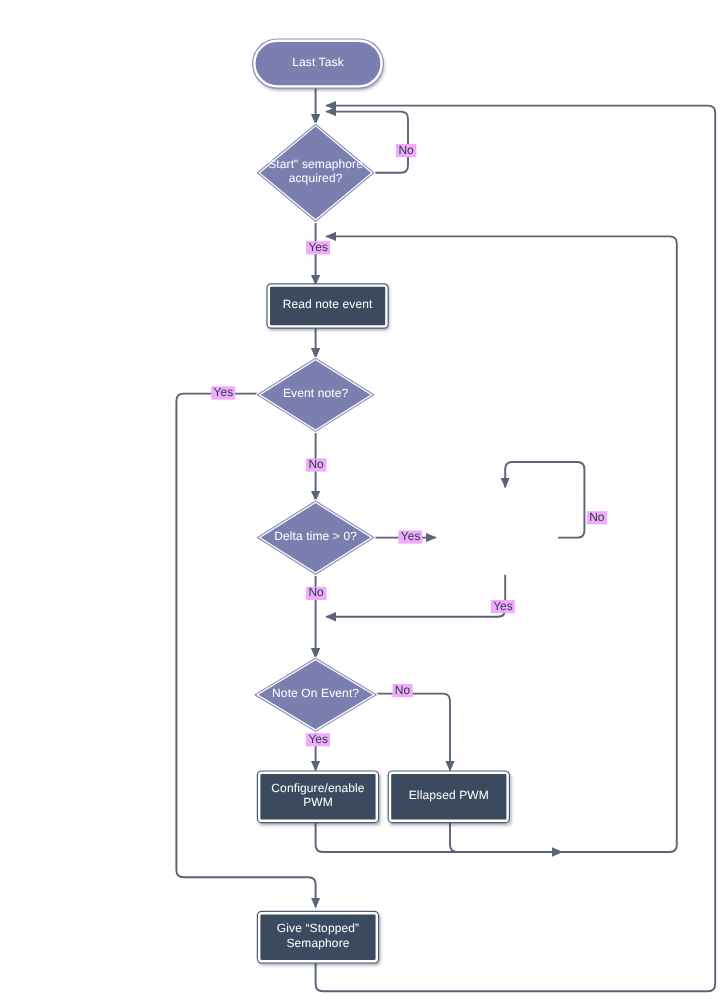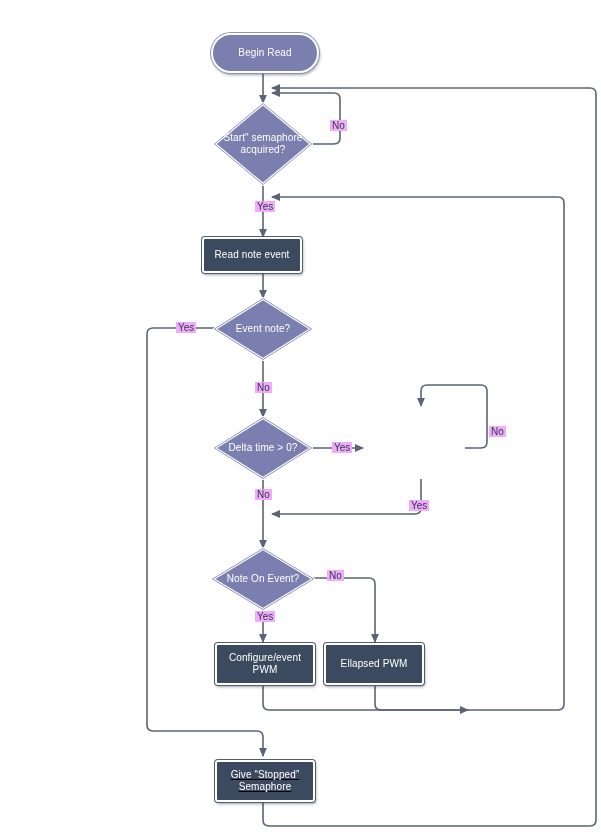--- a/index.html
+++ b/index.html
@@ -89,33 +89,33 @@
 
       <path d="M375,680 L375,704 Q375,710 381,710 L468,710" marker-end="url(#ah)"></path>
 
       <path d="M466,710 L558,710 Q564,710 564,704 L564,203 Q564,197 558,197 L272,197" marker-end="url(#ah)"></path>
 
       <path d="M263,798 L263,820 Q263,826 269,826 L590,826 Q596,826 596,820 L596,94 Q596,88 590,88 L272,88" marker-end="url(#ah)"></path>
     </g>
   </svg>
 
   <div class="node pill" style="left:211px;top:33px;width:104px;height:36px;">
-    <span class="lbl">Begin Read</span>
+    <span class="lbl">Last Task</span>
   </div>
 
   <div class="node dec" style="left:213px;top:102px;width:100px;height:84px;">
     <svg width="100" height="84" viewBox="0 0 100 84">
       <polygon points="50,1.5 98.5,42 50,82.5 1.5,42" fill="#7a7fb0" stroke="#ffffff" stroke-width="3"></polygon>
       <polygon points="50,1.5 98.5,42 50,82.5 1.5,42" fill="none" stroke="#8e93bd" stroke-width="1"></polygon>
     </svg>
     <span class="lbl" style="width:108px;">Start" semaphore
 acquired?</span>
   </div>
 
-  <div class="node proc" style="left:202px;top:237px;width:96px;height:32px;">
+  <div class="node proc" style="left:223px;top:237px;width:96px;height:32px;">
     <span class="lbl">Read note event</span>
   </div>
 
   <div class="node dec" style="left:213px;top:297px;width:100px;height:64px;">
     <svg width="100" height="64" viewBox="0 0 100 64">
       <polygon points="50,1.5 98.5,32 50,62.5 1.5,32" fill="#7a7fb0" stroke="#ffffff" stroke-width="3"></polygon>
       <polygon points="50,1.5 98.5,32 50,62.5 1.5,32" fill="none" stroke="#8e93bd" stroke-width="1"></polygon>
     </svg>
     <span class="lbl">Event note?</span>
   </div>
@@ -131,29 +131,29 @@
 
   <div class="node dec" style="left:211px;top:547px;width:104px;height:64px;">
     <svg width="104" height="64" viewBox="0 0 104 64">
       <polygon points="52,1.5 102.5,32 52,62.5 1.5,32" fill="#7a7fb0" stroke="#ffffff" stroke-width="3"></polygon>
       <polygon points="52,1.5 102.5,32 52,62.5 1.5,32" fill="none" stroke="#8e93bd" stroke-width="1"></polygon>
     </svg>
     <span class="lbl" style="width:100px;">Note On Event?</span>
   </div>
 
   <div class="node proc" style="left:215px;top:643px;width:96px;height:38px;">
-    <span class="lbl">Configure/event
+    <span class="lbl">Configure/enable
 PWM</span>
   </div>
 
   <div class="node proc" style="left:324px;top:643px;width:96px;height:38px;">
     <span class="lbl">Ellapsed PWM</span>
   </div>
 
-  <div class="node proc" style="left:215px;top:760px;width:96px;height:38px;text-decoration:underline;">
+  <div class="node proc" style="left:215px;top:760px;width:96px;height:38px;">
     <span class="lbl">Give “Stopped”
 Semaphore</span>
   </div>
 
   <span class="elabel" style="left:330px;top:120px;">No</span>
   <span class="elabel" style="left:255px;top:201px;">Yes</span>
   <span class="elabel" style="left:176px;top:322px;">Yes</span>
   <span class="elabel" style="left:255px;top:382px;">No</span>
   <span class="elabel" style="left:332px;top:442px;">Yes</span>
   <span class="elabel" style="left:255px;top:489px;">No</span>

